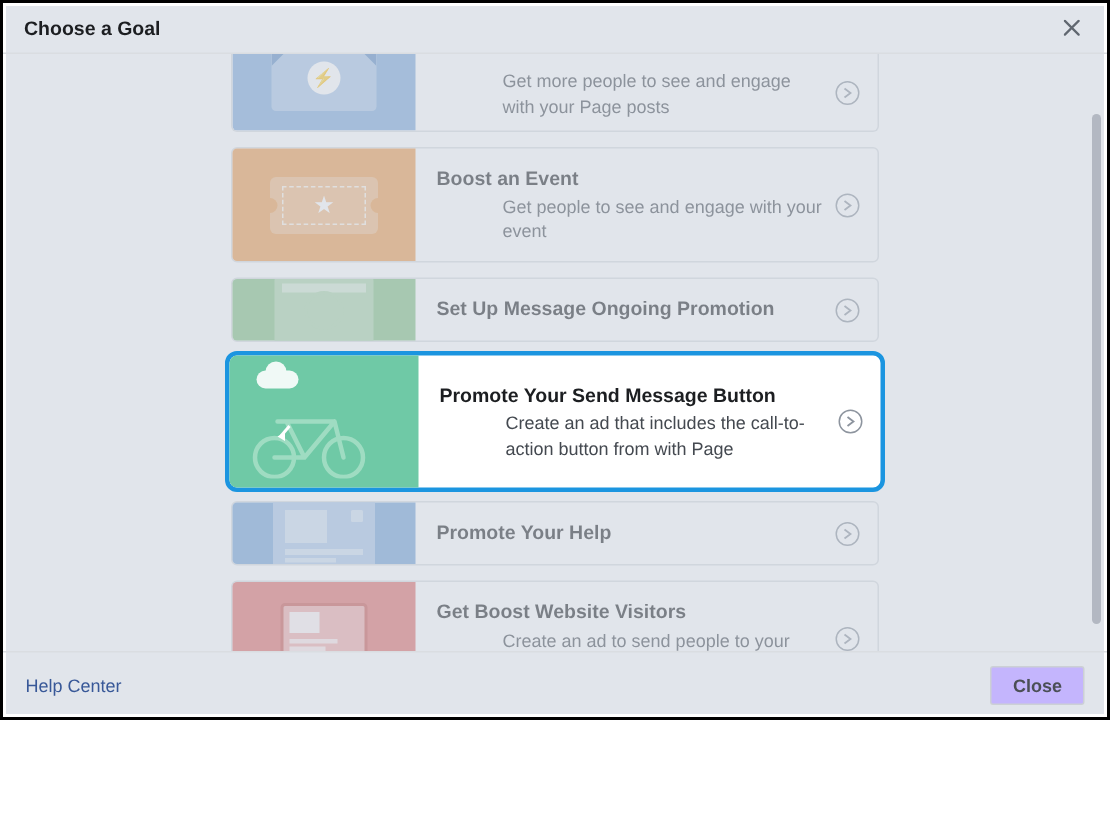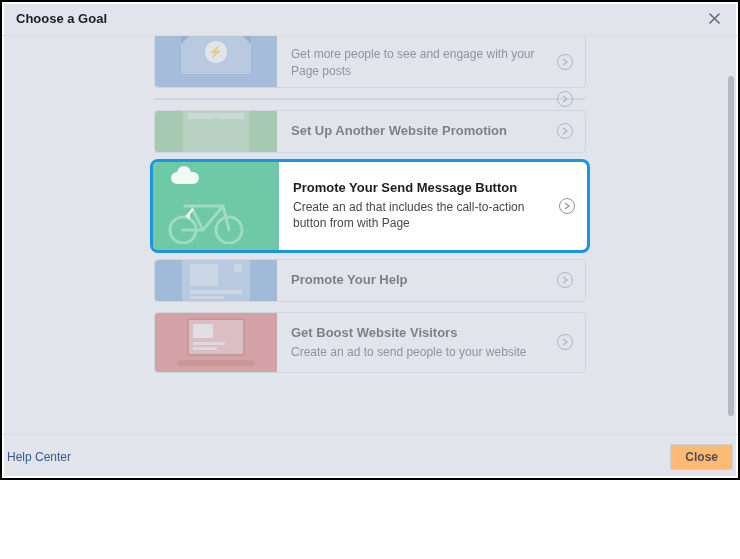--- a/index.html
+++ b/index.html
@@ -10,30 +10,30 @@
   .header { height: 34px; display: flex; align-items: center; padding: 0 14px; border-bottom: 1px solid #dadde1; z-index: 6; position: relative; }
   .header-title { font-size: 13px; color: #1c1e21; font-weight: 600; }
   .close-x { margin-left: auto; width: 20px; height: 20px; display: flex; align-items: center; justify-content: center; cursor: pointer; color: #606770; position: relative; z-index: 7; }
   .body { flex: 1; overflow: hidden; position: relative; display: flex; justify-content: center; padding-top: 0; }
   .list { width: 432px; margin-top: 0; }
   .card { background: #fff; border: 1px solid #dadde1; border-radius: 4px; margin-bottom: 10px; display: flex; align-items: stretch; position: relative; cursor: pointer; }
   .card + .card { margin-top: 0; }
   .thumb { width: 122px; flex: 0 0 122px; position: relative; overflow: hidden; border-radius: 3px 0 0 3px; }
   .text { flex: 1; padding: 12px 36px 12px 14px; display: flex; flex-direction: column; justify-content: center; }
   .text .t { font-size: 13px; font-weight: 600; color: #1c1e21; line-height: 1.3; }
-  .text .d { font-size: 12px; color: #444950; line-height: 1.35; margin-top: 2px; }
+  .text .d { font-size: 12px; color: #444950; line-height: 1.35; margin-top: 2px; margin-left: 44px; }
   .chev { position: absolute; right: 12px; top: 50%; transform: translateY(-50%); width: 16px; height: 16px; border: 1px solid #8d949e; border-radius: 50%; display: flex; align-items: center; justify-content: center; }
   .chev svg { width: 6px; height: 8px; }
   .card.selected-slot { position: relative; z-index: 10; }
   .selected-wrap { position: absolute; left: -4px; right: -4px; top: -4px; bottom: -4px; border: 3px solid #1b95e0; border-radius: 8px; background: #fff; display: flex; align-items: stretch; }
   .selected-wrap .thumb { border-radius: 5px 0 0 5px; margin: 0; }
   .selected-wrap .text { padding-right: 26px; }
-  .footer { height: 44px; border-top: 1px solid #dadde1; display: flex; align-items: center; padding: 0 5px; position: relative; z-index: 6; }
+  .footer { height: 44px; border-top: 1px solid #dadde1; display: flex; align-items: center; padding: 0 15px; position: relative; z-index: 6; }
   .help { font-size: 12px; color: #385898; cursor: pointer; position: relative; z-index: 7; }
-  .close-btn { margin-left: auto; background: #fdba74; border: 1px solid #ccd0d5; color: #4b4f56; font-size: 12px; font-weight: 600; padding: 5px 14px; border-radius: 2px; cursor: pointer; position: relative; z-index: 7; }
+  .close-btn { margin-left: auto; background: #c4b5fd; border: 1px solid #ccd0d5; color: #4b4f56; font-size: 12px; font-weight: 600; padding: 5px 14px; border-radius: 2px; cursor: pointer; position: relative; z-index: 7; }
   .scrollbar { position: absolute; right: 4px; top: 40px; width: 6px; height: 340px; background: #b3b8c2; border-radius: 3px; z-index: 7; }
 
   
   .thumb.blue { background: #7aa7d9; }
   .thumb.orange { background: #ed9a4a; }
   .thumb.green { background: #7fbf7f; }
   .thumb.teal { background: #6fc9a6; }
   .thumb.blue2 { background: #6fa0d6; }
   .thumb.red { background: #e06b66; }
 
@@ -120,38 +120,42 @@
         <div class="card">
           <div class="thumb orange">
             <div class="art-center">
                 <div class="ticket">
                   <div class="ticket-inner">
                     <span class="star">★</span>
                   </div>
                 </div>
               </div>
           </div>
+          <div class="text">
+            <div class="t">Boost an Event</div>
+            <div class="d">Get people to see and engage with your event</div>
+          </div>
           <div class="chev">
               <svg viewBox="0 0 6 8">
                 <path d="M1 1 L5 4 L1 7" fill="none" stroke="#8d949e" stroke-width="1.2"></path>
               </svg>
             </div>
         </div>
 
         <div class="card">
           <div class="thumb green">
             <div class="art-center">
                 <div class="green-card">
                   <div class="green-top"></div>
                   <div class="circle-arrows"></div>
                 </div>
               </div>
           </div>
           <div class="text">
-            <div class="t">Set Up Another Website Promotion</div>
+            <div class="t">Set Up Message Ongoing Promotion</div>
           </div>
           <div class="chev">
               <svg viewBox="0 0 6 8">
                 <path d="M1 1 L5 4 L1 7" fill="none" stroke="#8d949e" stroke-width="1.2"></path>
               </svg>
             </div>
         </div>
 
         <div class="card selected-slot" style="height:86px; border:none; background:transparent;">
           <div class="selected-wrap">

